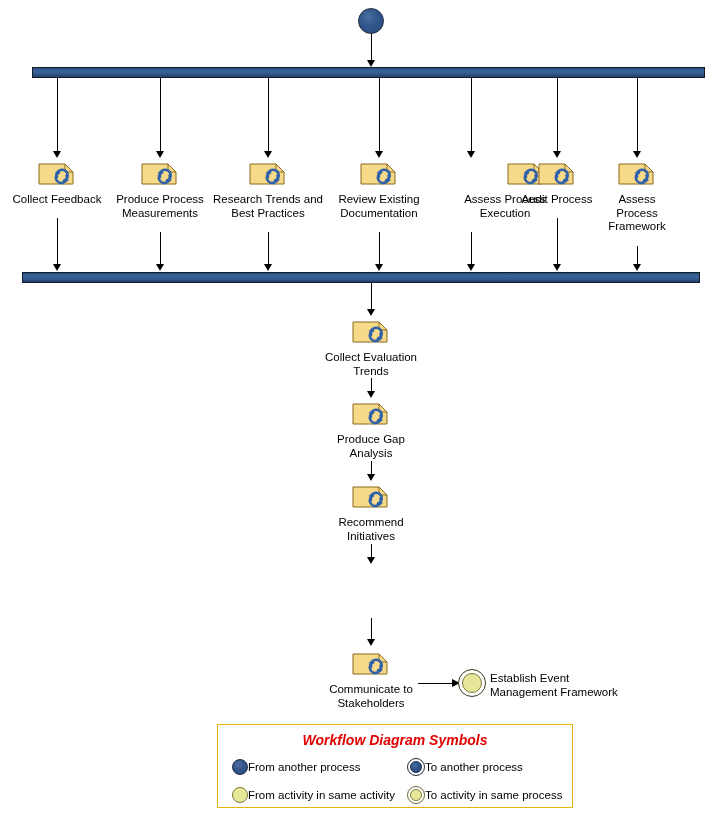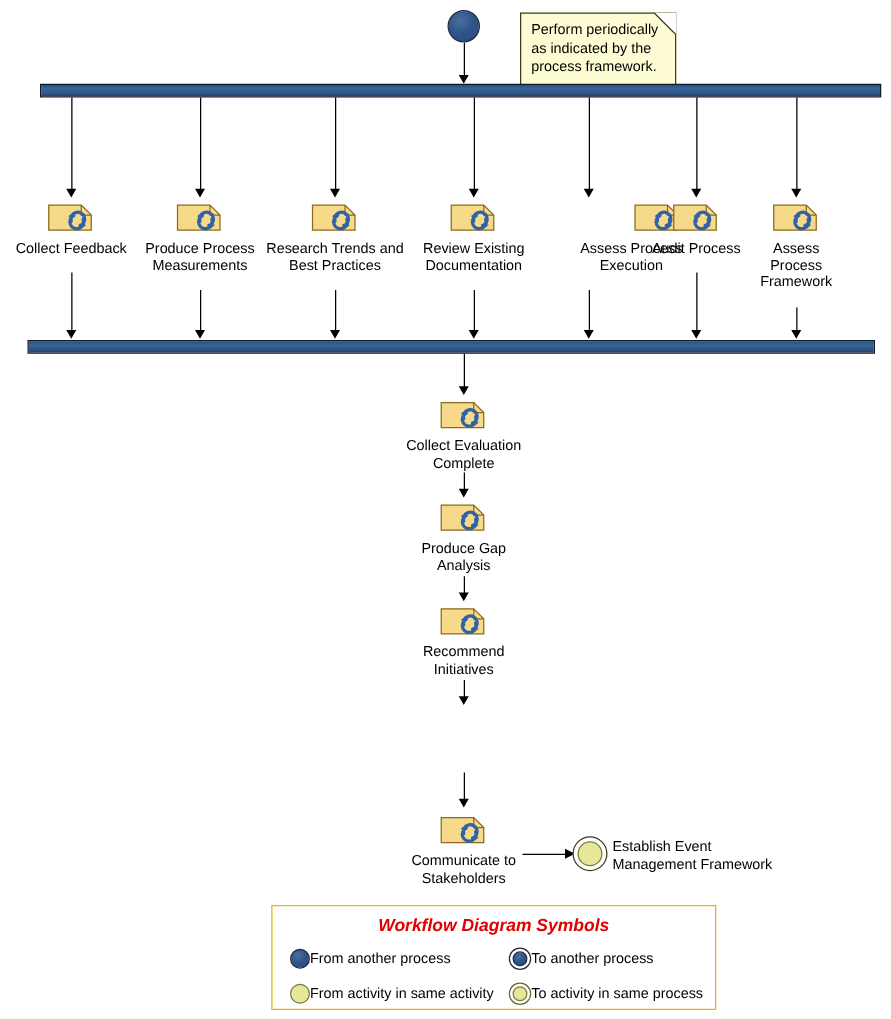--- a/index.html
+++ b/index.html
@@ -184,28 +184,20 @@
 </head>
 <body>
 
 <div id="canvas">
 
   <div class="abs start-node" style="left:358px; top:8px;"></div>
 
   <div class="abs vline" style="left:371px; top:34px; height:29px;"></div>
   <div class="abs arrow-down" style="left:367px; top:60px;"></div>
 
-  <div class="abs note" style="left:416px; top:10px;">
-    <svg class="note-corner-line" viewBox="0 0 18 18">
-      <polygon points="0,0 18,0 18,18" fill="#ffffff"></polygon>
-      <polyline points="0,0 18,18" fill="none" stroke="#3c3c20" stroke-width="1"></polyline>
-      <polyline points="0,0 0,0" fill="none" stroke="#3c3c20" stroke-width="1"></polyline>
-    </svg>
-    <span>Perform periodically as indicated by the process framework.</span>
-  </div>
 
   <div class="abs sync-bar" style="left:32px; top:67px; width:673px;"></div>
 
   <div class="abs vline" style="left:57px;  top:78px; height:76px;"></div>
   <div class="abs arrow-down" style="left:53px;  top:151px;"></div>
   <div class="abs vline" style="left:160px; top:78px; height:76px;"></div>
   <div class="abs arrow-down" style="left:156px; top:151px;"></div>
   <div class="abs vline" style="left:268px; top:78px; height:76px;"></div>
   <div class="abs arrow-down" style="left:264px; top:151px;"></div>
   <div class="abs vline" style="left:379px; top:78px; height:76px;"></div>
@@ -362,21 +354,21 @@
         <path d="M28,4 L28,12 L36,12" fill="none" stroke="#8a6a1e" stroke-width="1"></path>
         <g transform="translate(19,12)">
           <path d="M1,5 A5.5,5.5 0 1,1 8,8.5" fill="none" stroke="#2f62a8" stroke-width="2.6" stroke-linecap="round"></path>
           <path d="M10.5,3.5 A5.5,5.5 0 1,1 3,0.5" fill="none" stroke="#2f62a8" stroke-width="2.6" stroke-linecap="round"></path>
           <polygon points="9,6.5 13,8 9.5,10.5" fill="#2f62a8"></polygon>
           <polygon points="2.5,2.5 -1.5,1 2,-1.5" fill="#2f62a8"></polygon>
         </g>
       </svg>
     </div>
     <div class="activity-label">Collect Evaluation
-Complete</div>
+Trends</div>
   </div>
 
   <div class="abs vline" style="left:371px; top:378px; height:15px;"></div>
   <div class="abs arrow-down" style="left:367px; top:391px;"></div>
 
   <div class="abs activity" style="left:296px; top:400px;">
     <div class="activity-icon">
       <svg viewBox="0 0 40 30" width="40" height="30">
         <path d="M2,4 L28,4 L36,12 L36,24 L2,24 Z" fill="#f7d98a" stroke="#8a6a1e" stroke-width="1"></path>
         <path d="M28,4 L28,12 L36,12" fill="none" stroke="#8a6a1e" stroke-width="1"></path>

